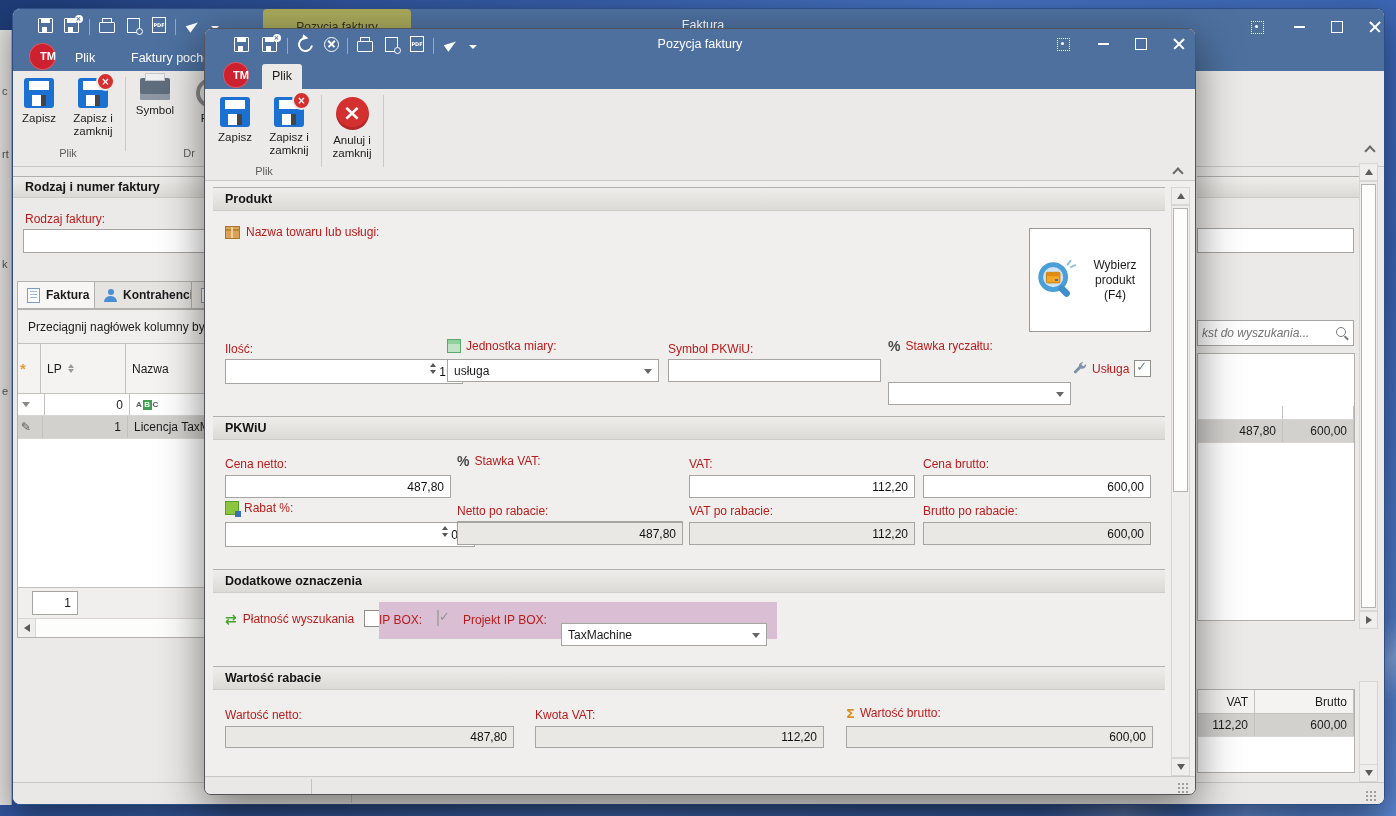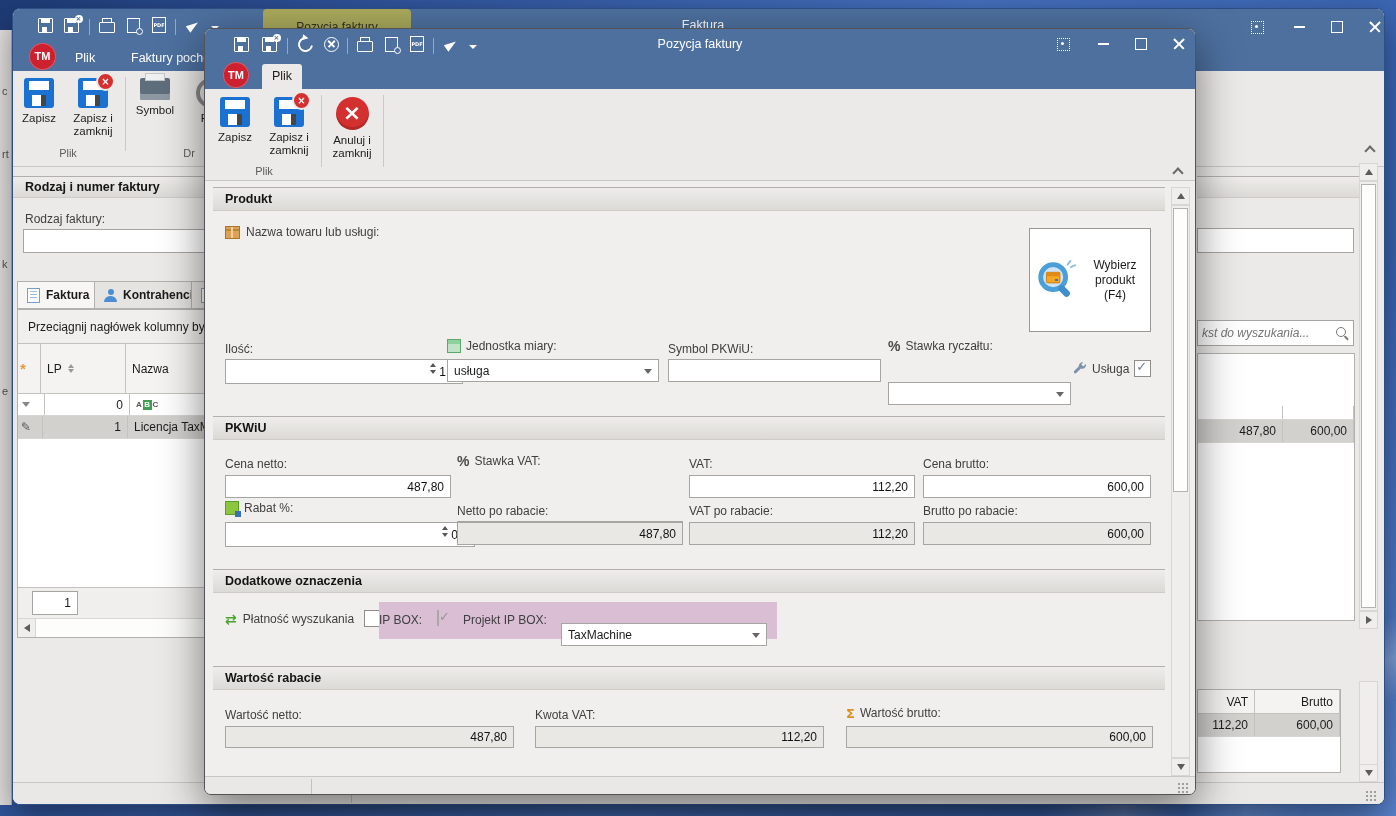--- a/index.html
+++ b/index.html
@@ -51,21 +51,21 @@
   .qa-print i{width:14px;height:9px;border:1.5px solid #fff;border-radius:1px;position:relative;display:block;margin-top:4px}
   .qa-print i::before{content:"";position:absolute;top:-5px;left:2px;right:2px;height:3px;border:1.5px solid #fff;border-bottom:none}
   .qa-prev i{width:11px;height:13px;border:1.5px solid #fff;position:relative;display:block}
   .qa-prev i::after{content:"";position:absolute;right:-4px;bottom:-3px;width:5px;height:5px;border:1.5px solid #fff;border-radius:50%;background:#4d709f}
   .qa-pdf i{width:12px;height:14px;border:1.5px solid #fff;position:relative;display:block}
   .qa-pdf i::before{content:"PDF";position:absolute;left:0;right:0;top:4px;color:#fff;font:bold 5px/6px "DejaVu Sans",sans-serif;text-align:center}
   .qa-plane i{width:0;height:0;border-top:4px solid transparent;border-bottom:4px solid transparent;border-left:12px solid #fff;transform:rotate(-35deg);display:block}
   .qa-caret i{width:0;height:0;border-left:4px solid transparent;border-right:4px solid transparent;border-top:4px solid #fff;display:block}
 
   
-  .tm{border-radius:50%;background:#ce2130;color:#fff;font:bold 11px/27px "Liberation Sans",sans-serif;text-align:center;box-shadow:inset 0 0 0 1px rgba(255,255,255,.25)}
+  .tm{border-radius:50%;background:#ce2130;color:#fff;font:bold 11px/27px "Liberation Sans",sans-serif;text-align:right;box-shadow:inset 0 0 0 1px rgba(255,255,255,.25)}
   .ribtab{color:#fff;font-size:12.5px}
   .ribtab.active{background:#eceae8;color:#1d1d1d;border-radius:3px 3px 0 0;text-align:center}
 
   
   .ribbon{background:#eceae8;border-bottom:1px solid #c9c7c4}
   .rbtn{display:flex;flex-direction:column;align-items:center;font-size:11.5px;line-height:13px;text-align:center;color:#1d1d1d;cursor:default}
   .rbtn .ric{margin:2px 0 4px}
   .rgroup{font-size:11px;color:#5d5d5d;text-align:center;white-space:nowrap}
   .rsep{width:1px;background:#cbc9c6}
 
@@ -79,21 +79,21 @@
   .i-cancel::before{content:"×";display:block;color:#fff;font:bold 22px/31px "DejaVu Sans",sans-serif;text-align:center}
   .i-printer{width:30px;height:22px;background:#5f6e7d;border-radius:2px;position:relative;margin-top:6px;box-shadow:inset 0 -6px 0 #8d98a3}
   .i-printer::before{content:"";position:absolute;top:-5px;left:5px;right:5px;height:6px;background:#eef0f2;border:1px solid #c3c7cb}
   .i-mag{width:22px;height:22px;border:4px solid #8a8a8a;border-radius:50%;position:relative;margin-top:3px}
   .i-mag::after{content:"";position:absolute;right:-8px;bottom:-6px;width:10px;height:4px;background:#8a8a8a;transform:rotate(45deg)}
 
   
   .fld{background:#fff;border:1px solid #a7a5a2;font:12px "Liberation Sans","DejaVu Sans",sans-serif;padding:0 6px;height:23px;color:#111;outline:none}
   .fld.num{text-align:right}
   .fld.ro{background:#eae8e5}
-  .lbl{font-size:12px;color:#404040;white-space:nowrap}
+  .lbl{font-size:12px;color:#b91c1c;white-space:nowrap}
   .combo{display:flex;align-items:center;background:#fff;border:1px solid #a7a5a2;height:23px;padding:0 18px 0 6px;position:relative}
   .combo.num{justify-content:flex-end}
   .combo::after{content:"";position:absolute;right:6px;top:9px;border:4px solid transparent;border-top:5px solid #666}
   .spin{position:absolute;right:3px;top:4px;display:flex;flex-direction:column;gap:3px}
   .spin i{width:0;height:0;border-left:3.5px solid transparent;border-right:3.5px solid transparent;display:block}
   .spin .up{border-bottom:4.5px solid #555}
   .spin .dn{border-top:4.5px solid #555}
   .cb{width:15px;height:15px;background:#fff;border:1px solid #8f8d8a;position:relative}
   .cb.on::before{content:"✓";position:absolute;left:1px;top:-2px;font-size:13px;color:#6f7f90;font-family:"DejaVu Sans",sans-serif}
   .cb.dis{border-color:#aaa8a5}.cb.dis::before{color:#979593}
@@ -332,21 +332,21 @@
     <div class="abs grow" style="left:0;top:52px;right:0;height:14px;background:#fff">
       <div class="gcell" style="width:72px"></div>
       <div class="gcell" style="flex:1"></div>
     </div>
     <div class="abs grow sel" style="left:0;top:66px;right:0;height:23px">
       <div class="gcell r" style="width:72px">487,80</div>
       <div class="gcell r" style="flex:1">600,00</div>
     </div>
   </div>
 
-  <div class="abs gridbox" style="left:1184px;top:680px;width:144px;height:84px">
+  <div class="abs gridbox" style="left:1184px;top:680px;width:158px;height:84px">
     <div class="abs ghead" style="left:0;top:0;right:0;height:24px">
       <div class="gcell r" style="width:44px">VAT</div>
       <div class="gcell r" style="flex:1">Brutto</div>
     </div>
     <div class="abs grow sel" style="left:0;top:24px;right:0;height:23px">
       <div class="gcell r" style="width:44px">112,20</div>
       <div class="gcell r" style="flex:1">600,00</div>
     </div>
   </div>
   <div class="abs sb" style="left:1346px;top:672px;width:19px;height:84px"></div>

